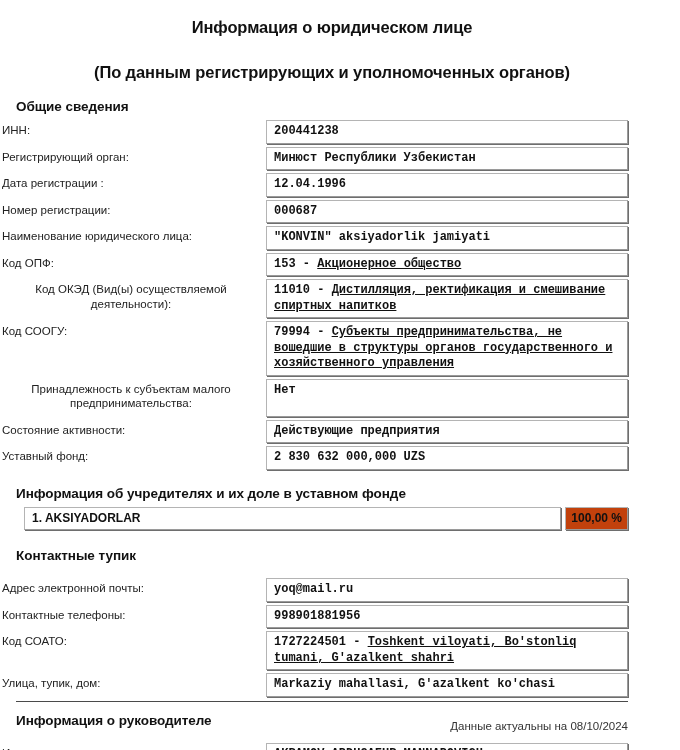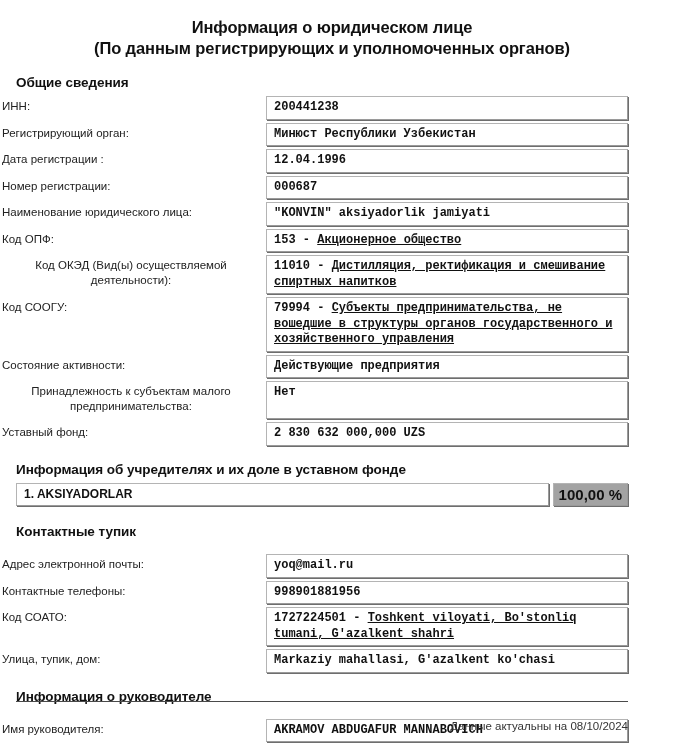--- a/index.html
+++ b/index.html
@@ -30,21 +30,21 @@
   .doc-title {
     text-align: center;
     font-weight: bold;
     font-size: 16.5px;
     line-height: 21px;
     color: #111;
     padding-top: 17px;
     letter-spacing: -0.1px;
   }
   .doc-title .line1 { display: block; }
-  .doc-title .line2 { display: block; }
+  .doc-title .line2 { display: block; margin-top: 24px; }
 
   
   .section-heading {
     font-weight: bold;
     font-size: 13.5px;
     color: #111;
     margin-left: 16px;
     margin-top: 16px;
     margin-bottom: 6px;
     letter-spacing: -0.05px;
@@ -88,21 +88,21 @@
   .field-box.tall { min-height: 38px; }
 
   .field-box .code-link {
     text-decoration: underline;
   }
 
   
   .founder-row {
     display: flex;
     align-items: stretch;
-    padding-left: 16px;
+    padding-left: 24px;
     padding-right: 36px;
     margin-bottom: 18px;
     gap: 4px;
   }
   .founder-name {
     flex: 1 1 auto;
     border: 1px solid #9a9a9a;
     border-top-color: #b4b4b4;
     border-left-color: #b4b4b4;
     box-shadow: 1px 1px 0 0 #6e6e6e;
@@ -113,23 +113,23 @@
     line-height: 15.5px;
     color: #111;
     min-height: 21px;
   }
   .founder-share {
     flex: 0 0 auto;
     border: 1px solid #9a9a9a;
     border-top-color: #b4b4b4;
     border-left-color: #b4b4b4;
     box-shadow: 1px 1px 0 0 #6e6e6e;
-    background: #a3a3a3;
+    background: #c2410c;
     padding: 3px 5px 3px 5px;
-    font-size: 15px;
+    font-size: 12px;
     font-weight: bold;
     line-height: 15.5px;
     color: #111;
     min-height: 21px;
     text-align: center;
   }
 
   
   .gap-sm { height: 9px; }
 
@@ -199,27 +199,27 @@
     <div class="field-label multiline">Код ОКЭД (Вид(ы) осуществляемой деятельности):</div>
     <div class="field-box"><span>11010</span><span> - </span><span class="code-link">Дистилляция, ректификация и смешивание спиртных напитков</span></div>
   </div>
 
   <div class="field-row">
     <div class="field-label">Код СООГУ:</div>
     <div class="field-box"><span>79994</span><span> - </span><span class="code-link">Субъекты предпринимательства, не вошедшие в структуры органов государственного и хозяйственного управления</span></div>
   </div>
 
   <div class="field-row">
+    <div class="field-label multiline">Принадлежность к субъектам малого предпринимательства:</div>
+    <div class="field-box tall">Нет</div>
+  </div>
+
+  <div class="field-row">
     <div class="field-label">Состояние активности:</div>
     <div class="field-box">Действующие предприятия</div>
-  </div>
-
-  <div class="field-row">
-    <div class="field-label multiline">Принадлежность к субъектам малого предпринимательства:</div>
-    <div class="field-box tall">Нет</div>
   </div>
 
   <div class="field-row">
     <div class="field-label">Уставный фонд:</div>
     <div class="field-box">2 830 632 000,000 UZS</div>
   </div>
 
   <div class="section-heading">Информация об учредителях и их доле в уставном фонде</div>
 
   <div class="founder-row">

